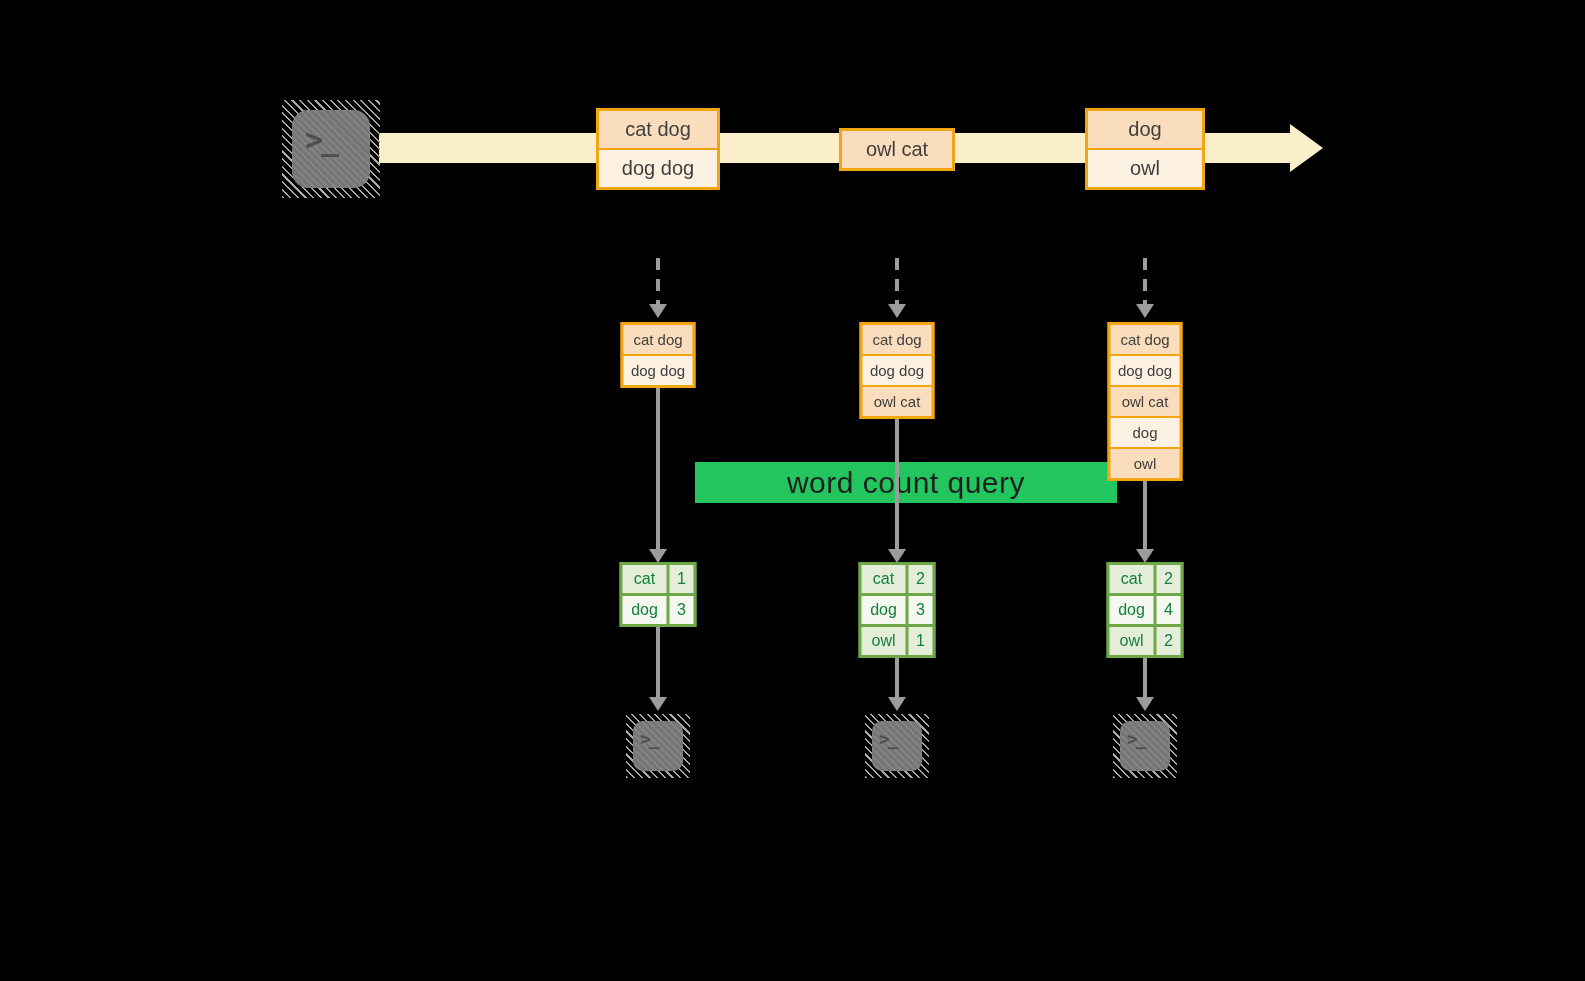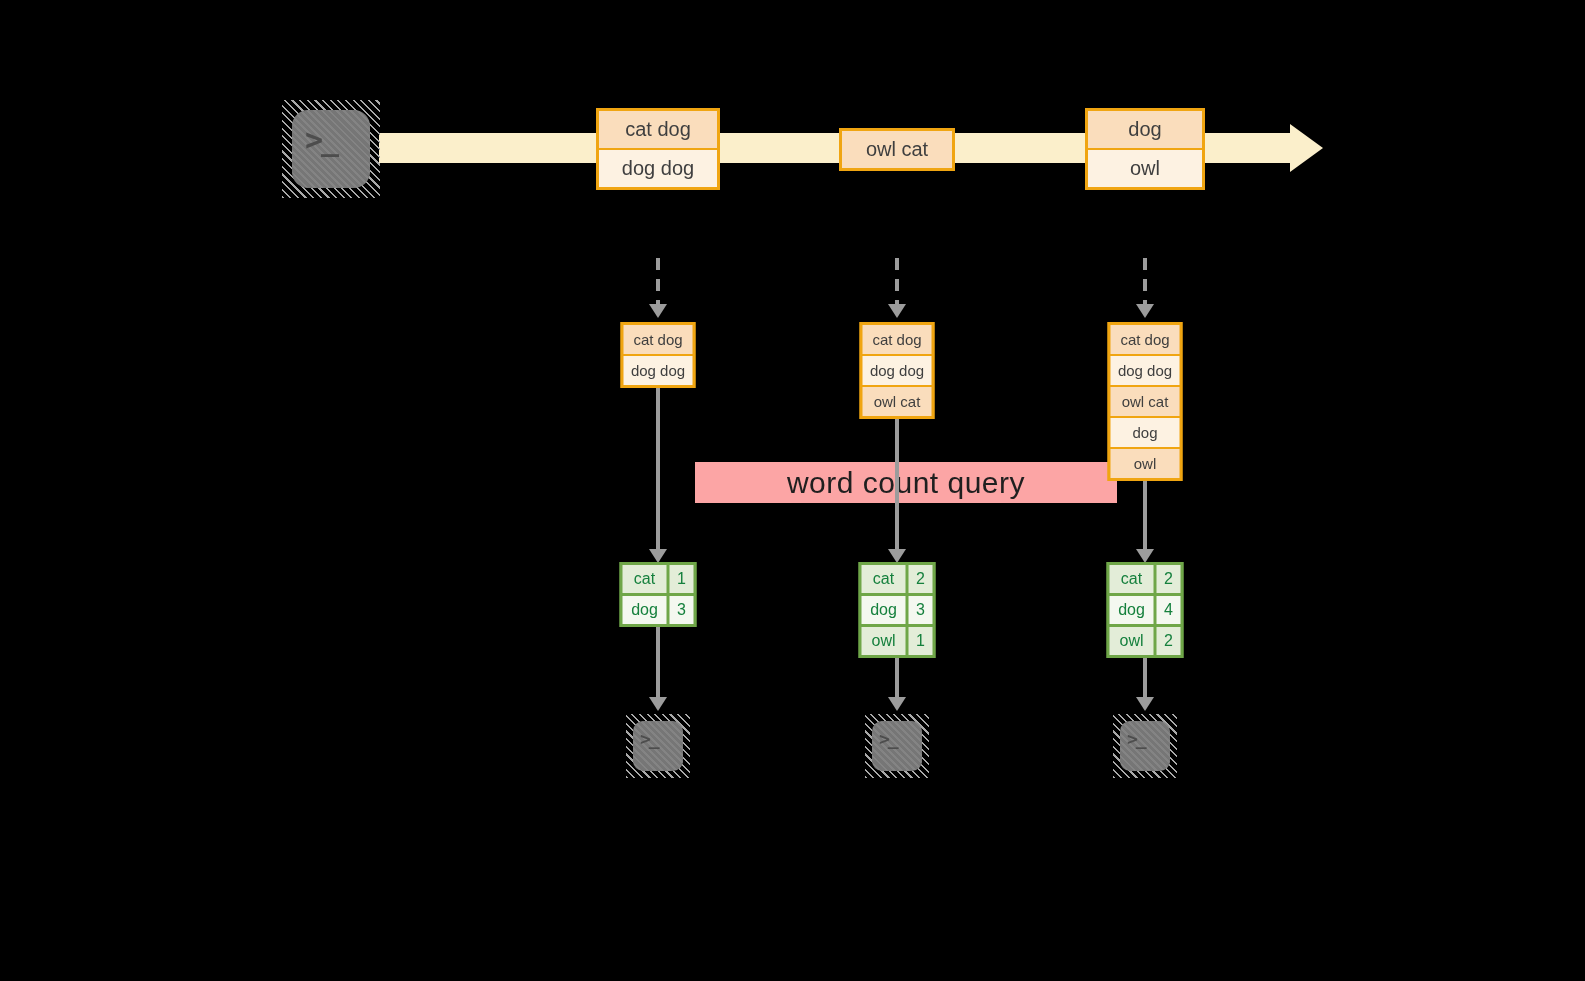--- a/index.html
+++ b/index.html
@@ -49,21 +49,21 @@
 
   
   .vdash { position:absolute; width:4px; transform:translateX(-50%);
     background:repeating-linear-gradient(to bottom,#9c9c9c 0 12px, transparent 12px 21px); }
   .vline { position:absolute; width:4px; transform:translateX(-50%); background:#9c9c9c; }
   .ahead { position:absolute; width:0; height:0; transform:translateX(-50%);
     border-left:9px solid transparent; border-right:9px solid transparent; border-top:14px solid #9c9c9c; }
 
   
   .query-band { position:absolute; left:695px; top:462px; width:422px; height:41px;
-    background:#fca5a5; display:flex; align-items:center; justify-content:center; }
+    background:#22c55e; display:flex; align-items:center; justify-content:center; }
   .query-label { font-size:30px; font-weight:300; color:#1f1f1f; letter-spacing:0.5px; }
 </style>
 </head>
 <body>
 
 <div class="canvas">
 
   <div class="stream-band"></div>
   <div class="stream-head"></div>
 

